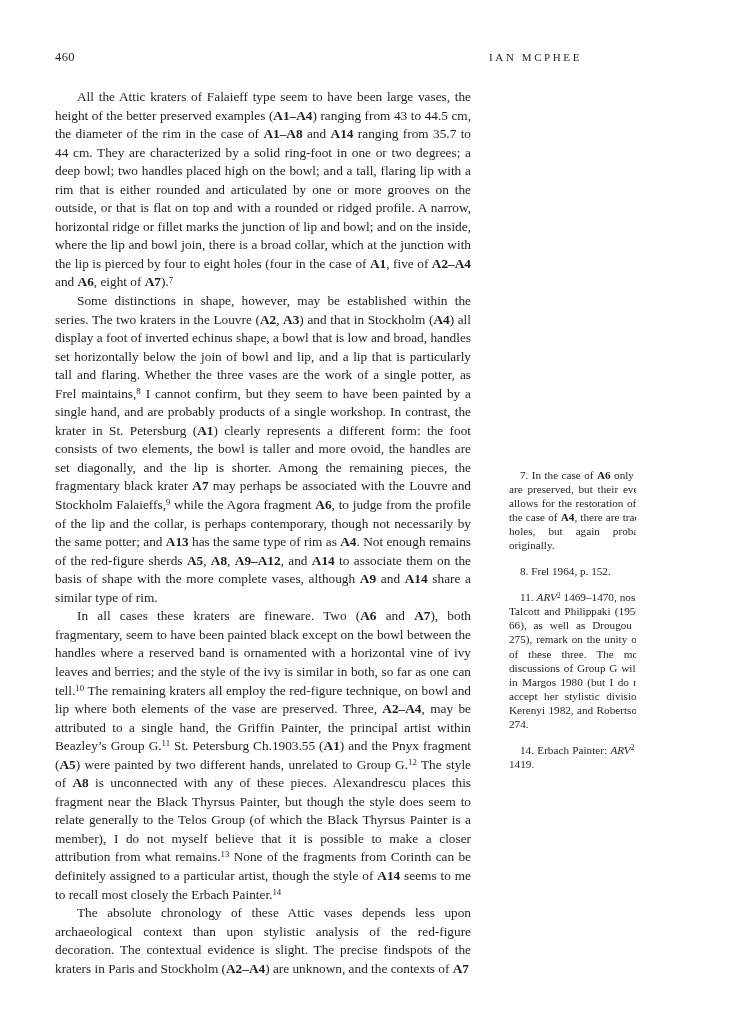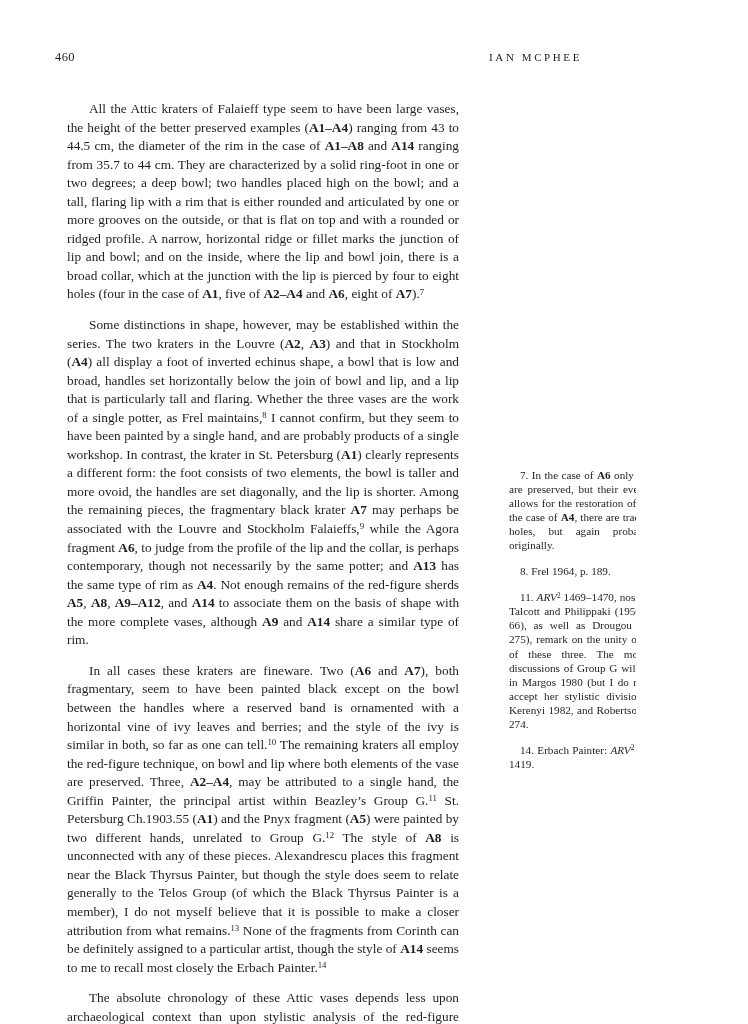--- a/index.html
+++ b/index.html
@@ -14,21 +14,21 @@
   .header {
     position: absolute; top: 50px; left: 55px; right: 54px;
     display: flex; justify-content: space-between; align-items: baseline;
   }
   .page-num { font-size: 12.5px; letter-spacing: 0.4px; }
   .running-head { font-size: 11px; letter-spacing: 2.6px; text-align: right; }
   .main {
     position: absolute; top: 88px; left: 55px; width: 416px;
     font-size: 13.3px; line-height: 18.55px; text-align: justify;
   }
-  .main p { margin: 12px; text-indent: 22px; }
+  .main p { margin: 0; text-indent: 22px; }
   .footnotes {
     position: absolute; top: 456px; left: 497px; width: 198px;
     font-size: 11.2px; line-height: 14.05px; text-align: justify;
   }
   .footnotes p { margin: 12px; text-indent: 11px; }
   sup { font-size: 66%; line-height: 0; vertical-align: baseline; position: relative; top: -0.45em; }
   b { font-weight: 700; }
   i { font-style: italic; }
 </style>
 </head>
@@ -42,17 +42,17 @@
 
   <div class="main">
     <p>All the Attic kraters of Falaieff type seem to have been large vases, the height of the better preserved examples (<b>A1–A4</b>) ranging from 43 to 44.5 cm, the diameter of the rim in the case of <b>A1–A8</b> and <b>A14</b> ranging from 35.7 to 44 cm. They are characterized by a solid ring-foot in one or two degrees; a deep bowl; two handles placed high on the bowl; and a tall, flaring lip with a rim that is either rounded and articulated by one or more grooves on the outside, or that is flat on top and with a rounded or ridged profile. A narrow, horizontal ridge or fillet marks the junction of lip and bowl; and on the inside, where the lip and bowl join, there is a broad collar, which at the junction with the lip is pierced by four to eight holes (four in the case of <b>A1</b>, five of <b>A2–A4</b> and <b>A6</b>, eight of <b>A7</b>).<sup>7</sup></p>
     <p>Some distinctions in shape, however, may be established within the series. The two kraters in the Louvre (<b>A2</b>, <b>A3</b>) and that in Stockholm (<b>A4</b>) all display a foot of inverted echinus shape, a bowl that is low and broad, handles set horizontally below the join of bowl and lip, and a lip that is particularly tall and flaring. Whether the three vases are the work of a single potter, as Frel maintains,<sup>8</sup> I cannot confirm, but they seem to have been painted by a single hand, and are probably products of a single workshop. In contrast, the krater in St. Petersburg (<b>A1</b>) clearly represents a different form: the foot consists of two elements, the bowl is taller and more ovoid, the handles are set diagonally, and the lip is shorter. Among the remaining pieces, the fragmentary black krater <b>A7</b> may perhaps be associated with the Louvre and Stockholm Falaieffs,<sup>9</sup> while the Agora fragment <b>A6</b>, to judge from the profile of the lip and the collar, is perhaps contemporary, though not necessarily by the same potter; and <b>A13</b> has the same type of rim as <b>A4</b>. Not enough remains of the red-figure sherds <b>A5</b>, <b>A8</b>, <b>A9–A12</b>, and <b>A14</b> to associate them on the basis of shape with the more complete vases, although <b>A9</b> and <b>A14</b> share a similar type of rim.</p>
     <p>In all cases these kraters are fineware. Two (<b>A6</b> and <b>A7</b>), both fragmentary, seem to have been painted black except on the bowl between the handles where a reserved band is ornamented with a horizontal vine of ivy leaves and berries; and the style of the ivy is similar in both, so far as one can tell.<sup>10</sup> The remaining kraters all employ the red-figure technique, on bowl and lip where both elements of the vase are preserved. Three, <b>A2–A4</b>, may be attributed to a single hand, the Griffin Painter, the principal artist within Beazley’s Group G.<sup>11</sup> St. Petersburg Ch.1903.55 (<b>A1</b>) and the Pnyx fragment (<b>A5</b>) were painted by two different hands, unrelated to Group G.<sup>12</sup> The style of <b>A8</b> is unconnected with any of these pieces. Alexandrescu places this fragment near the Black Thyrsus Painter, but though the style does seem to relate generally to the Telos Group (of which the Black Thyrsus Painter is a member), I do not myself believe that it is possible to make a closer attribution from what remains.<sup>13</sup> None of the fragments from Corinth can be definitely assigned to a particular artist, though the style of <b>A14</b> seems to me to recall most closely the Erbach Painter.<sup>14</sup></p>
     <p>The absolute chronology of these Attic vases depends less upon archaeological context than upon stylistic analysis of the red-figure decoration. The contextual evidence is slight. The precise findspots of the kraters in Paris and Stockholm (<b>A2–A4</b>) are unknown, and the contexts of <b>A7</b></p>
   </div>
 
   <div class="footnotes">
     <p>7. In the case of <b>A6</b> only four holes are preserved, but their even spacing allows for the restoration of a fifth; in the case of <b>A4</b>, there are traces of four holes, but again probably five originally.</p>
-    <p>8. Frel 1964, p. 189.</p>
+    <p>8. Frel 1964, p. 152.</p>
     <p>11. <i>ARV</i><sup>2</sup> 1469–1470, nos. 161–163. Talcott and Philippaki (1956, pp. 65–66), as well as Drougou (1979, p. 275), remark on the unity of the style of these three. The most recent discussions of Group G will be found in Margos 1980 (but I do not always accept her stylistic divisions), Isler-Kerenyi 1982, and Robertson 1992, p. 274.</p>
     <p>14. Erbach Painter: <i>ARV</i><sup>2</sup> pp. 1418–1419.</p>
   </div>
 </div>
 
 </body></html>

